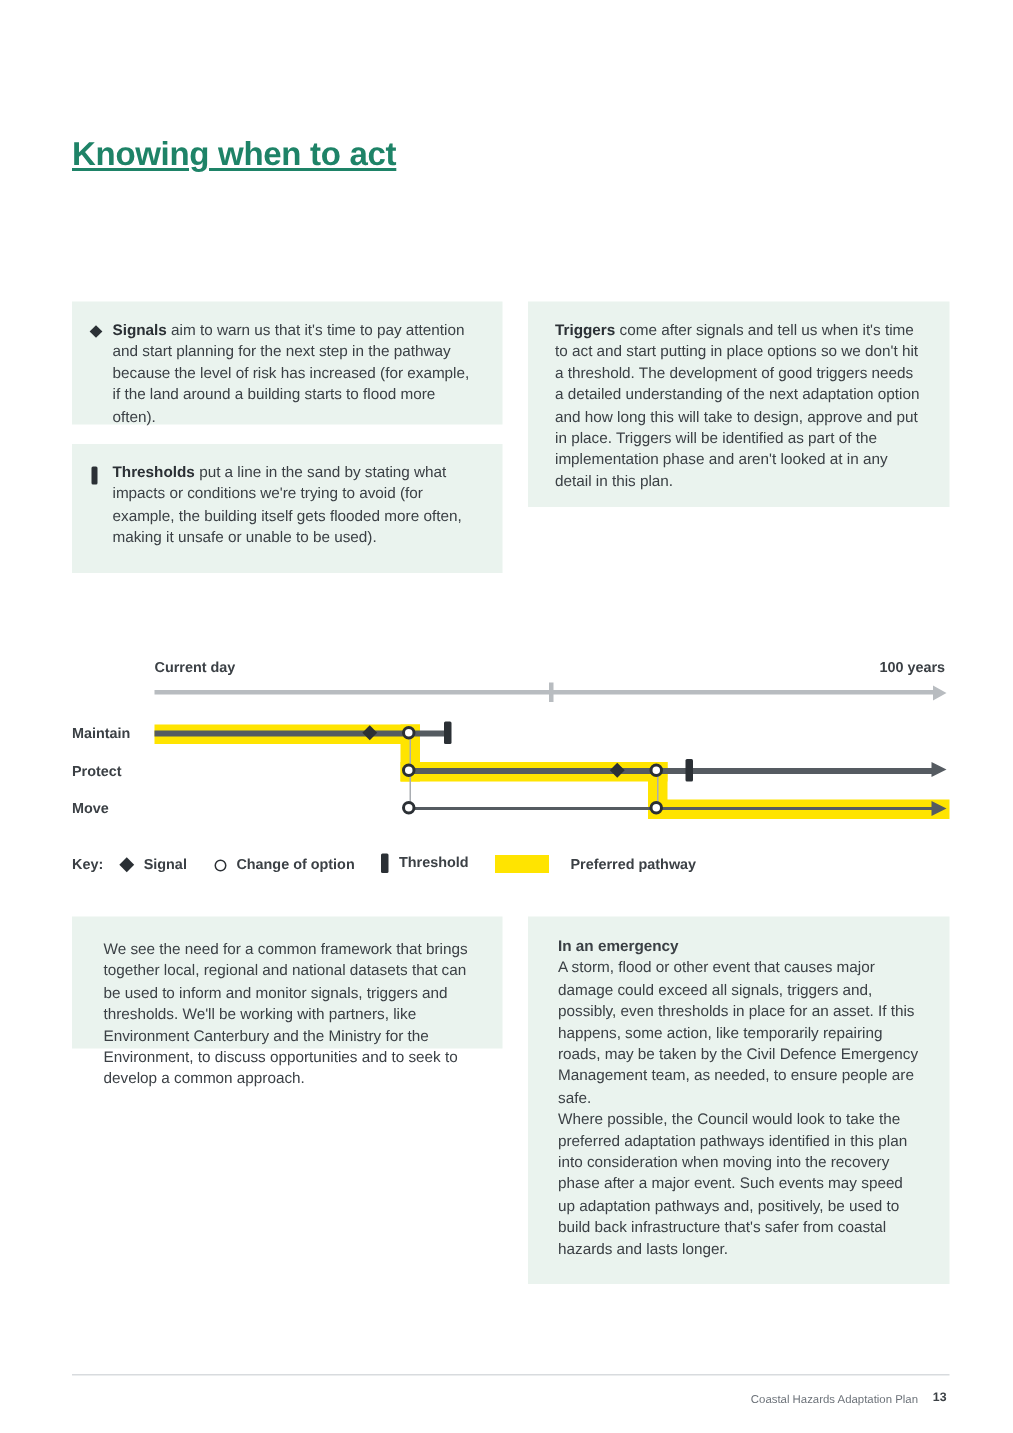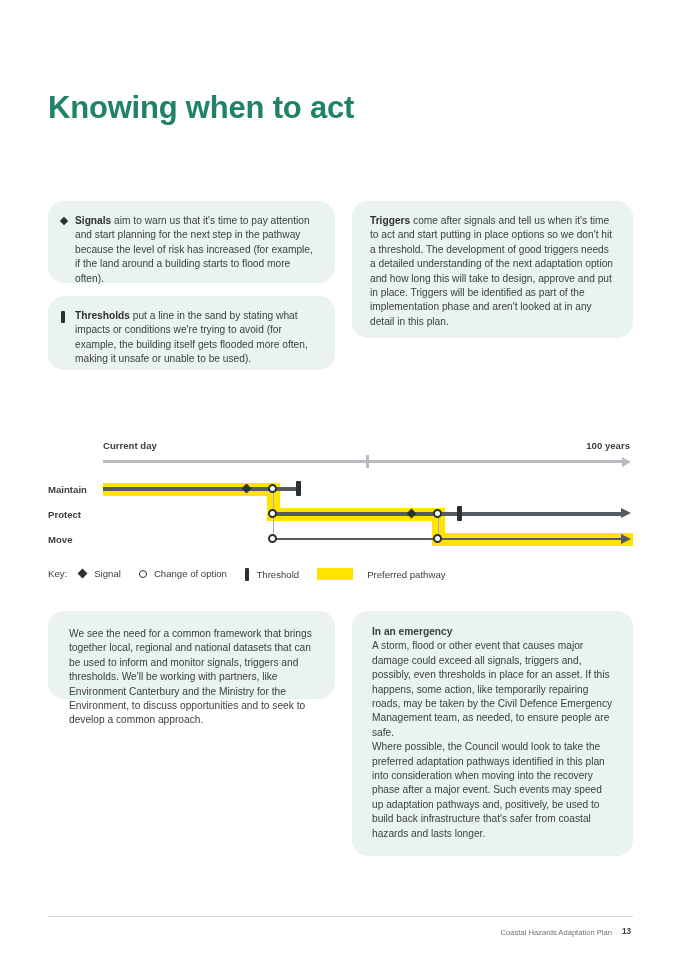--- a/index.html
+++ b/index.html
@@ -6,41 +6,41 @@
   body{
     width:675px;height:955px;background:#ffffff;
     font-family:"Liberation Sans", sans-serif;
     color:#3b4045;position:relative;overflow:hidden;
   }
   .page{position:absolute;inset:0;}
 
   
   .h1{
     position:absolute;left:48px;top:90px;
-    font-size:31px;font-weight:bold;color:#1e8367;letter-spacing:-0.2px;
+    font-size:22px;font-weight:bold;color:#1e8367;letter-spacing:-0.2px;text-decoration:underline;
   }
   .intro{
     position:absolute;left:48px;top:136px;width:580px;
     font-size:11.2px;line-height:17px;color:#3b4045;
   }
   .mid-para{
     position:absolute;left:48px;top:400px;width:585px;
     font-size:11.2px;line-height:17px;color:#3b4045;
   }
 
   
   .box{
-    position:absolute;background:#eaf3ee;border-radius:16px;
+    position:absolute;background:#eaf3ee;border-radius:0;
     box-sizing:border-box;
   }
   .box p{margin:0;font-size:10.2px;line-height:14.4px;color:#3b4045;}
   .box b{font-weight:bold;color:#2b3035;}
 
   .box-signals{left:48px;top:201px;width:287px;height:82px;padding:13px 16px 10px 27px;}
-  .box-thresholds{left:48px;top:296px;width:287px;height:74px;padding:13px 16px 4px 27px;}
+  .box-thresholds{left:48px;top:296px;width:287px;height:86px;padding:13px 16px 4px 27px;}
   .box-triggers{left:352px;top:201px;width:281px;height:137px;padding:13px 18px 10px 18px;}
   .box-framework{left:48px;top:611px;width:287px;height:88px;padding:16px 20px 10px 21px;}
   .box-emergency{left:352px;top:611px;width:281px;height:245px;padding:14px 20px 12px 20px;}
 
   .bullet-diamond{
     position:absolute;left:13px;top:17px;width:6px;height:6px;
     background:#2b3035;transform:rotate(45deg);
   }
   .bullet-bar{
     position:absolute;left:13px;top:15px;width:4px;height:12px;
@@ -93,21 +93,21 @@
     position:absolute;width:9px;height:9px;border-radius:50%;
     background:#ffffff;border:2px solid #2b3035;box-sizing:border-box;
   }
   .marker-threshold{
     position:absolute;width:4.5px;height:15px;background:#2b3035;border-radius:1px;
   }
 
   
   .key{
     position:absolute;left:48px;top:568px;height:14px;
-    display:flex;align-items:flex-start;font-size:9.6px;color:#3b4045;font-weight:400;
+    display:flex;align-items:flex-end;font-size:9.6px;color:#3b4045;font-weight:700;
   }
   .key .kl{margin-right:12px;}
   .key .kitem{display:flex;align-items:center;margin-right:18px;}
   .key .kdiamond{width:7px;height:7px;background:#2b3035;transform:rotate(45deg);margin-right:8px;}
   .key .kcircle{width:8px;height:8px;border-radius:50%;border:1.6px solid #2b3035;background:#fff;box-sizing:border-box;margin-right:7px;}
   .key .kbar{width:4.5px;height:13px;background:#2b3035;border-radius:1px;margin-right:7px;}
   .key .kswatch{width:36px;height:12px;background:#ffe400;margin-right:14px;}
 
   
   .footer-rule{

